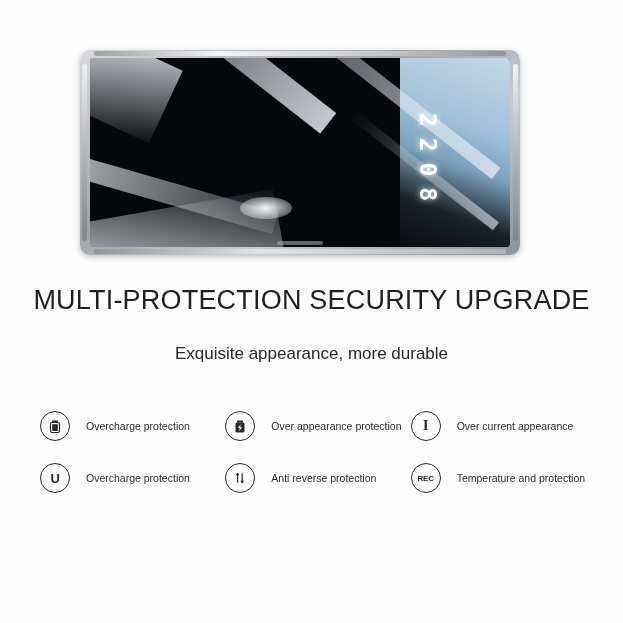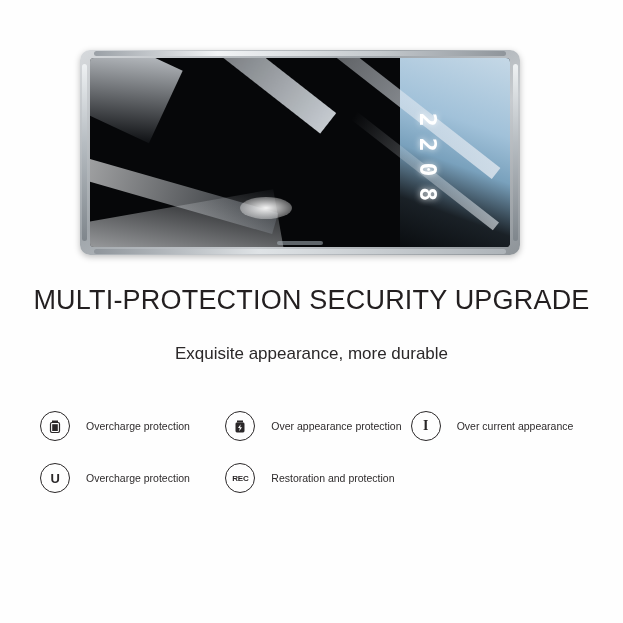--- a/index.html
+++ b/index.html
@@ -310,23 +310,34 @@
 
 
     <div class="feature">
       <span class="icon-circle">
         <span class="icon-text" style="font-size:13px;">U</span>
       </span>
       <span class="feature-label">Overcharge protection</span>
     </div>
 
 
+    <div class="feature">
+      <span class="icon-circle">
+        <svg width="18" height="18" viewBox="0 0 18 18">
+          <line x1="6.6" y1="4.2" x2="6.6" y2="13.6" stroke="currentColor" stroke-width="1.2"></line>
+          <path d="M6.6 3.4 L4.7 6.2 L8.5 6.2 Z" fill="currentColor"></path>
+          <line x1="11.2" y1="4.2" x2="11.2" y2="13.6" stroke="currentColor" stroke-width="1.2"></line>
+          <path d="M11.2 14.5 L9.3 11.7 L13.1 11.7 Z" fill="currentColor"></path>
+        </svg>
+      </span>
+      <span class="feature-label">Anti reverse protection</span>
+    </div>
 
     <div class="feature">
       <span class="icon-circle">
         <span class="icon-text" style="font-size:8px;">REC</span>
       </span>
-      <span class="feature-label">Restoration and protection</span>
+      <span class="feature-label">Temperature and protection</span>
     </div>
 
 
   </div>
 </div>
 
 </body></html>

